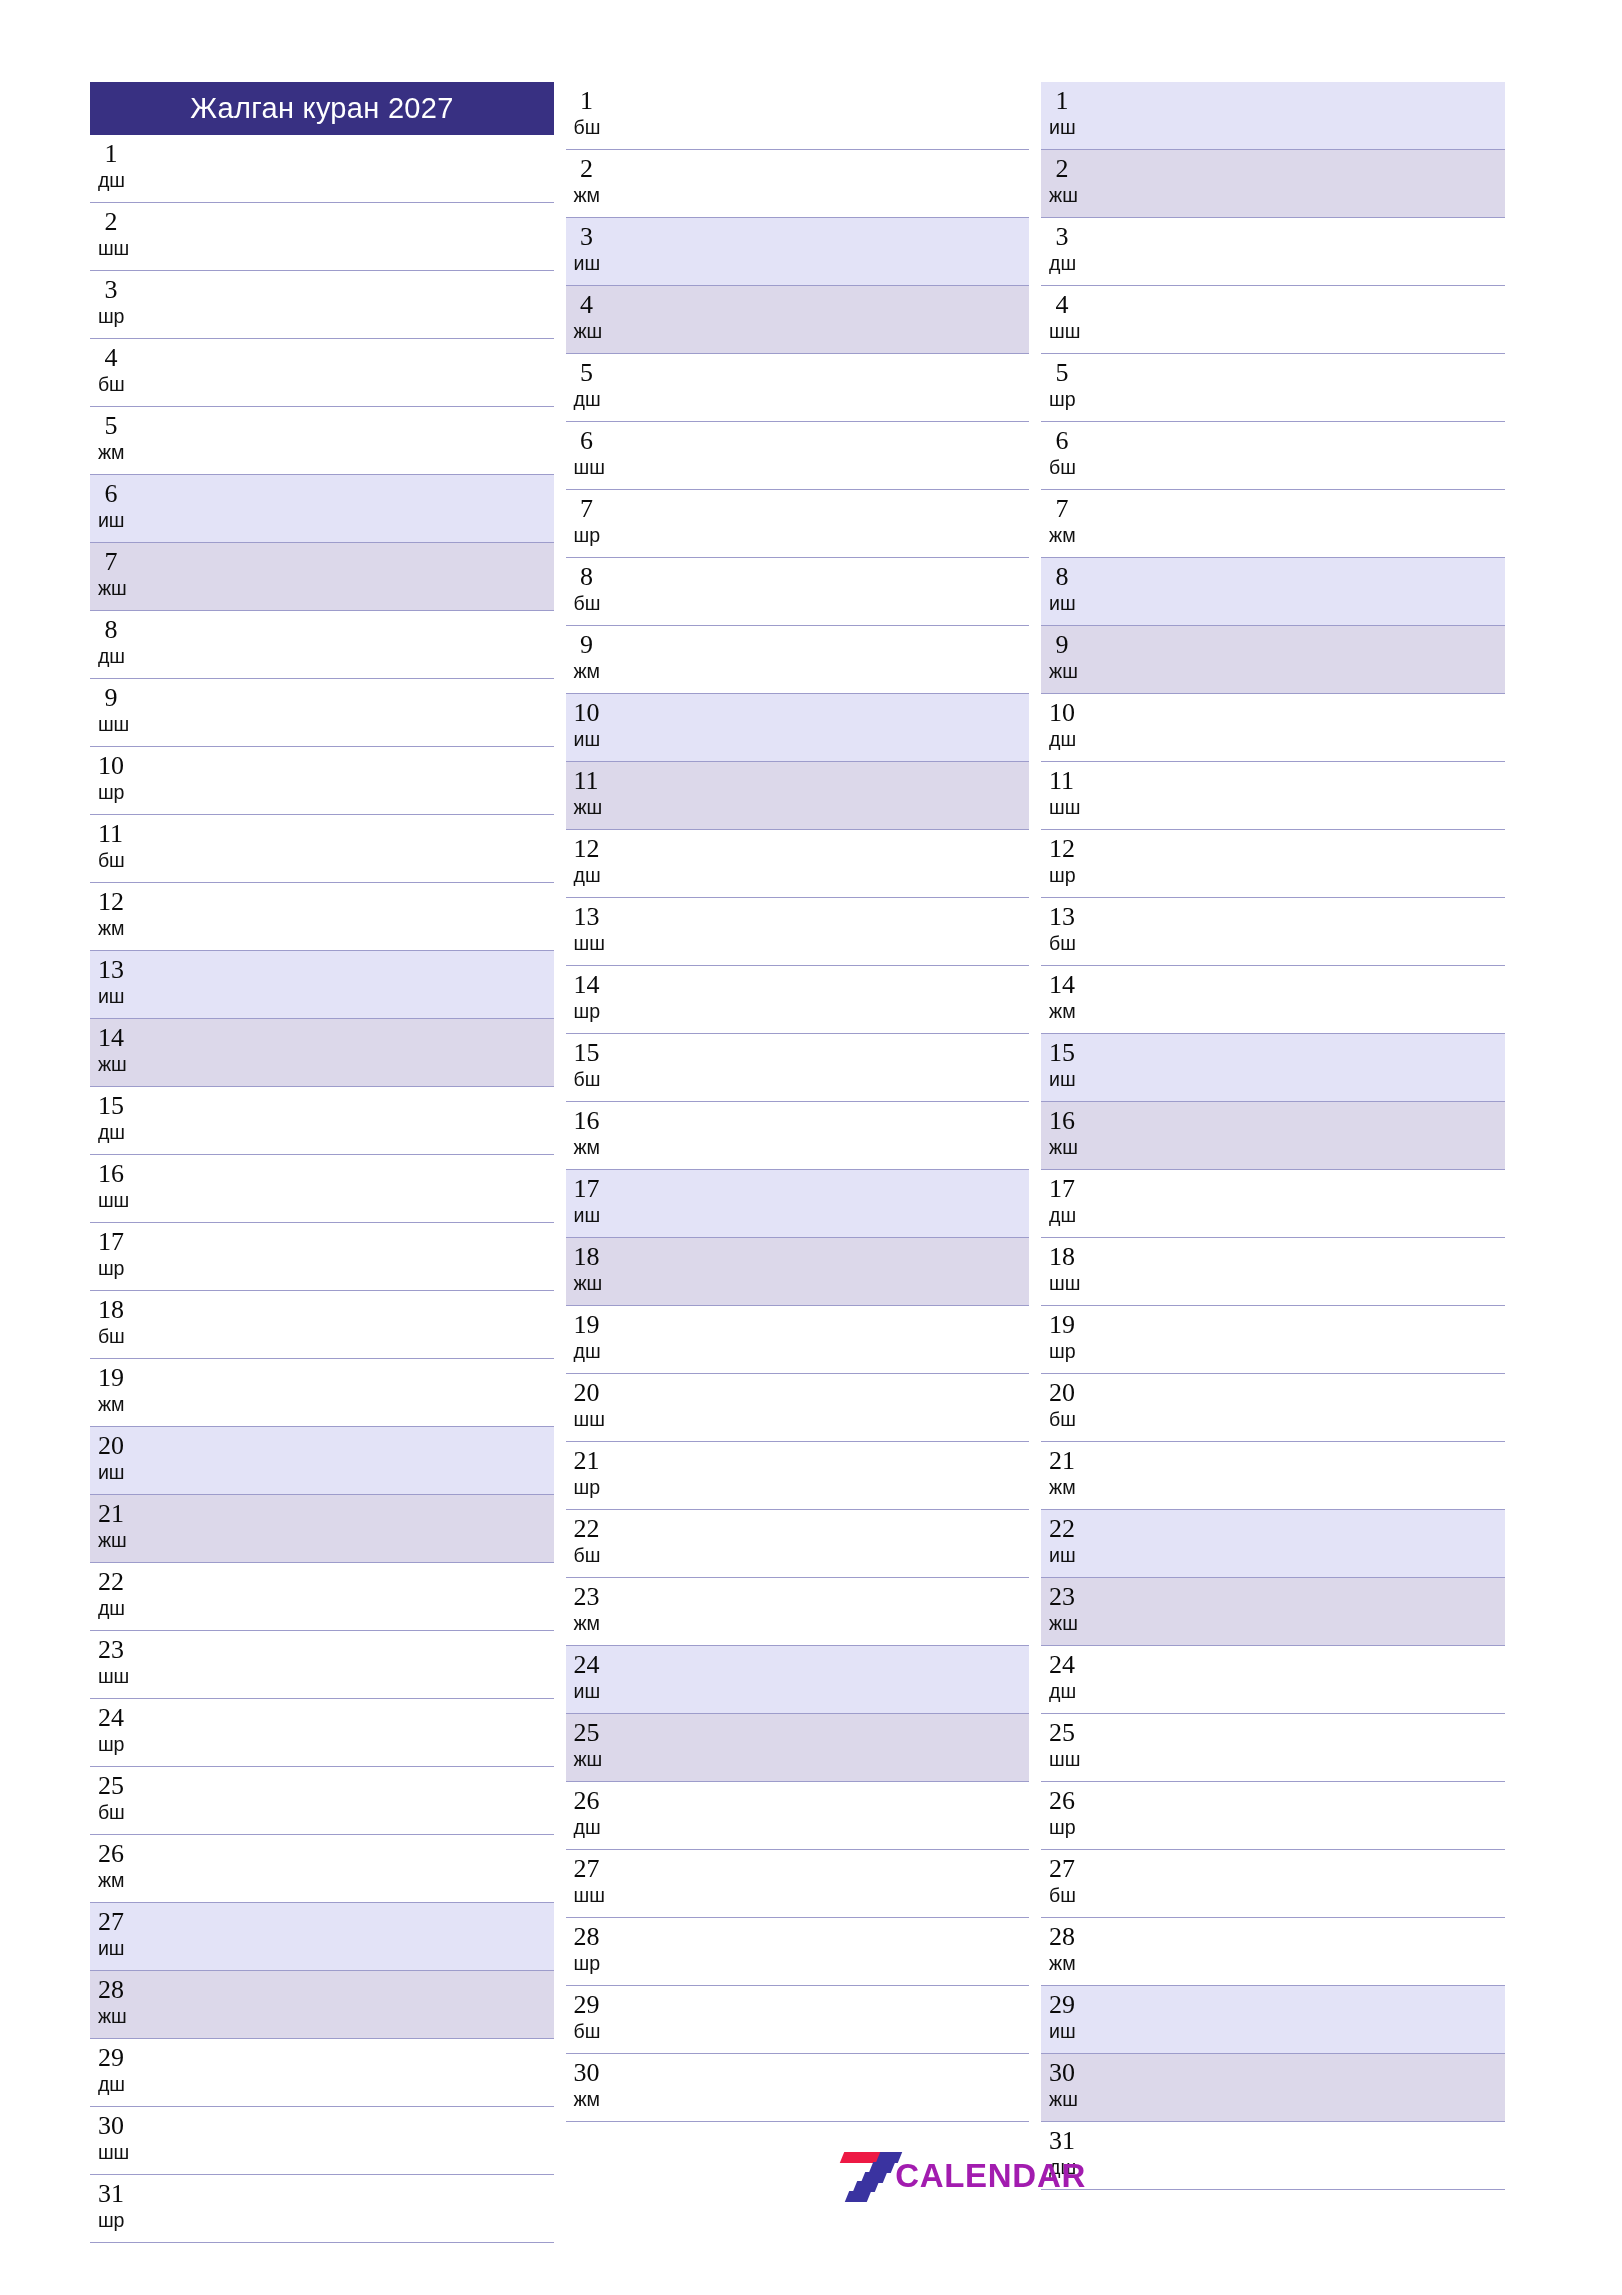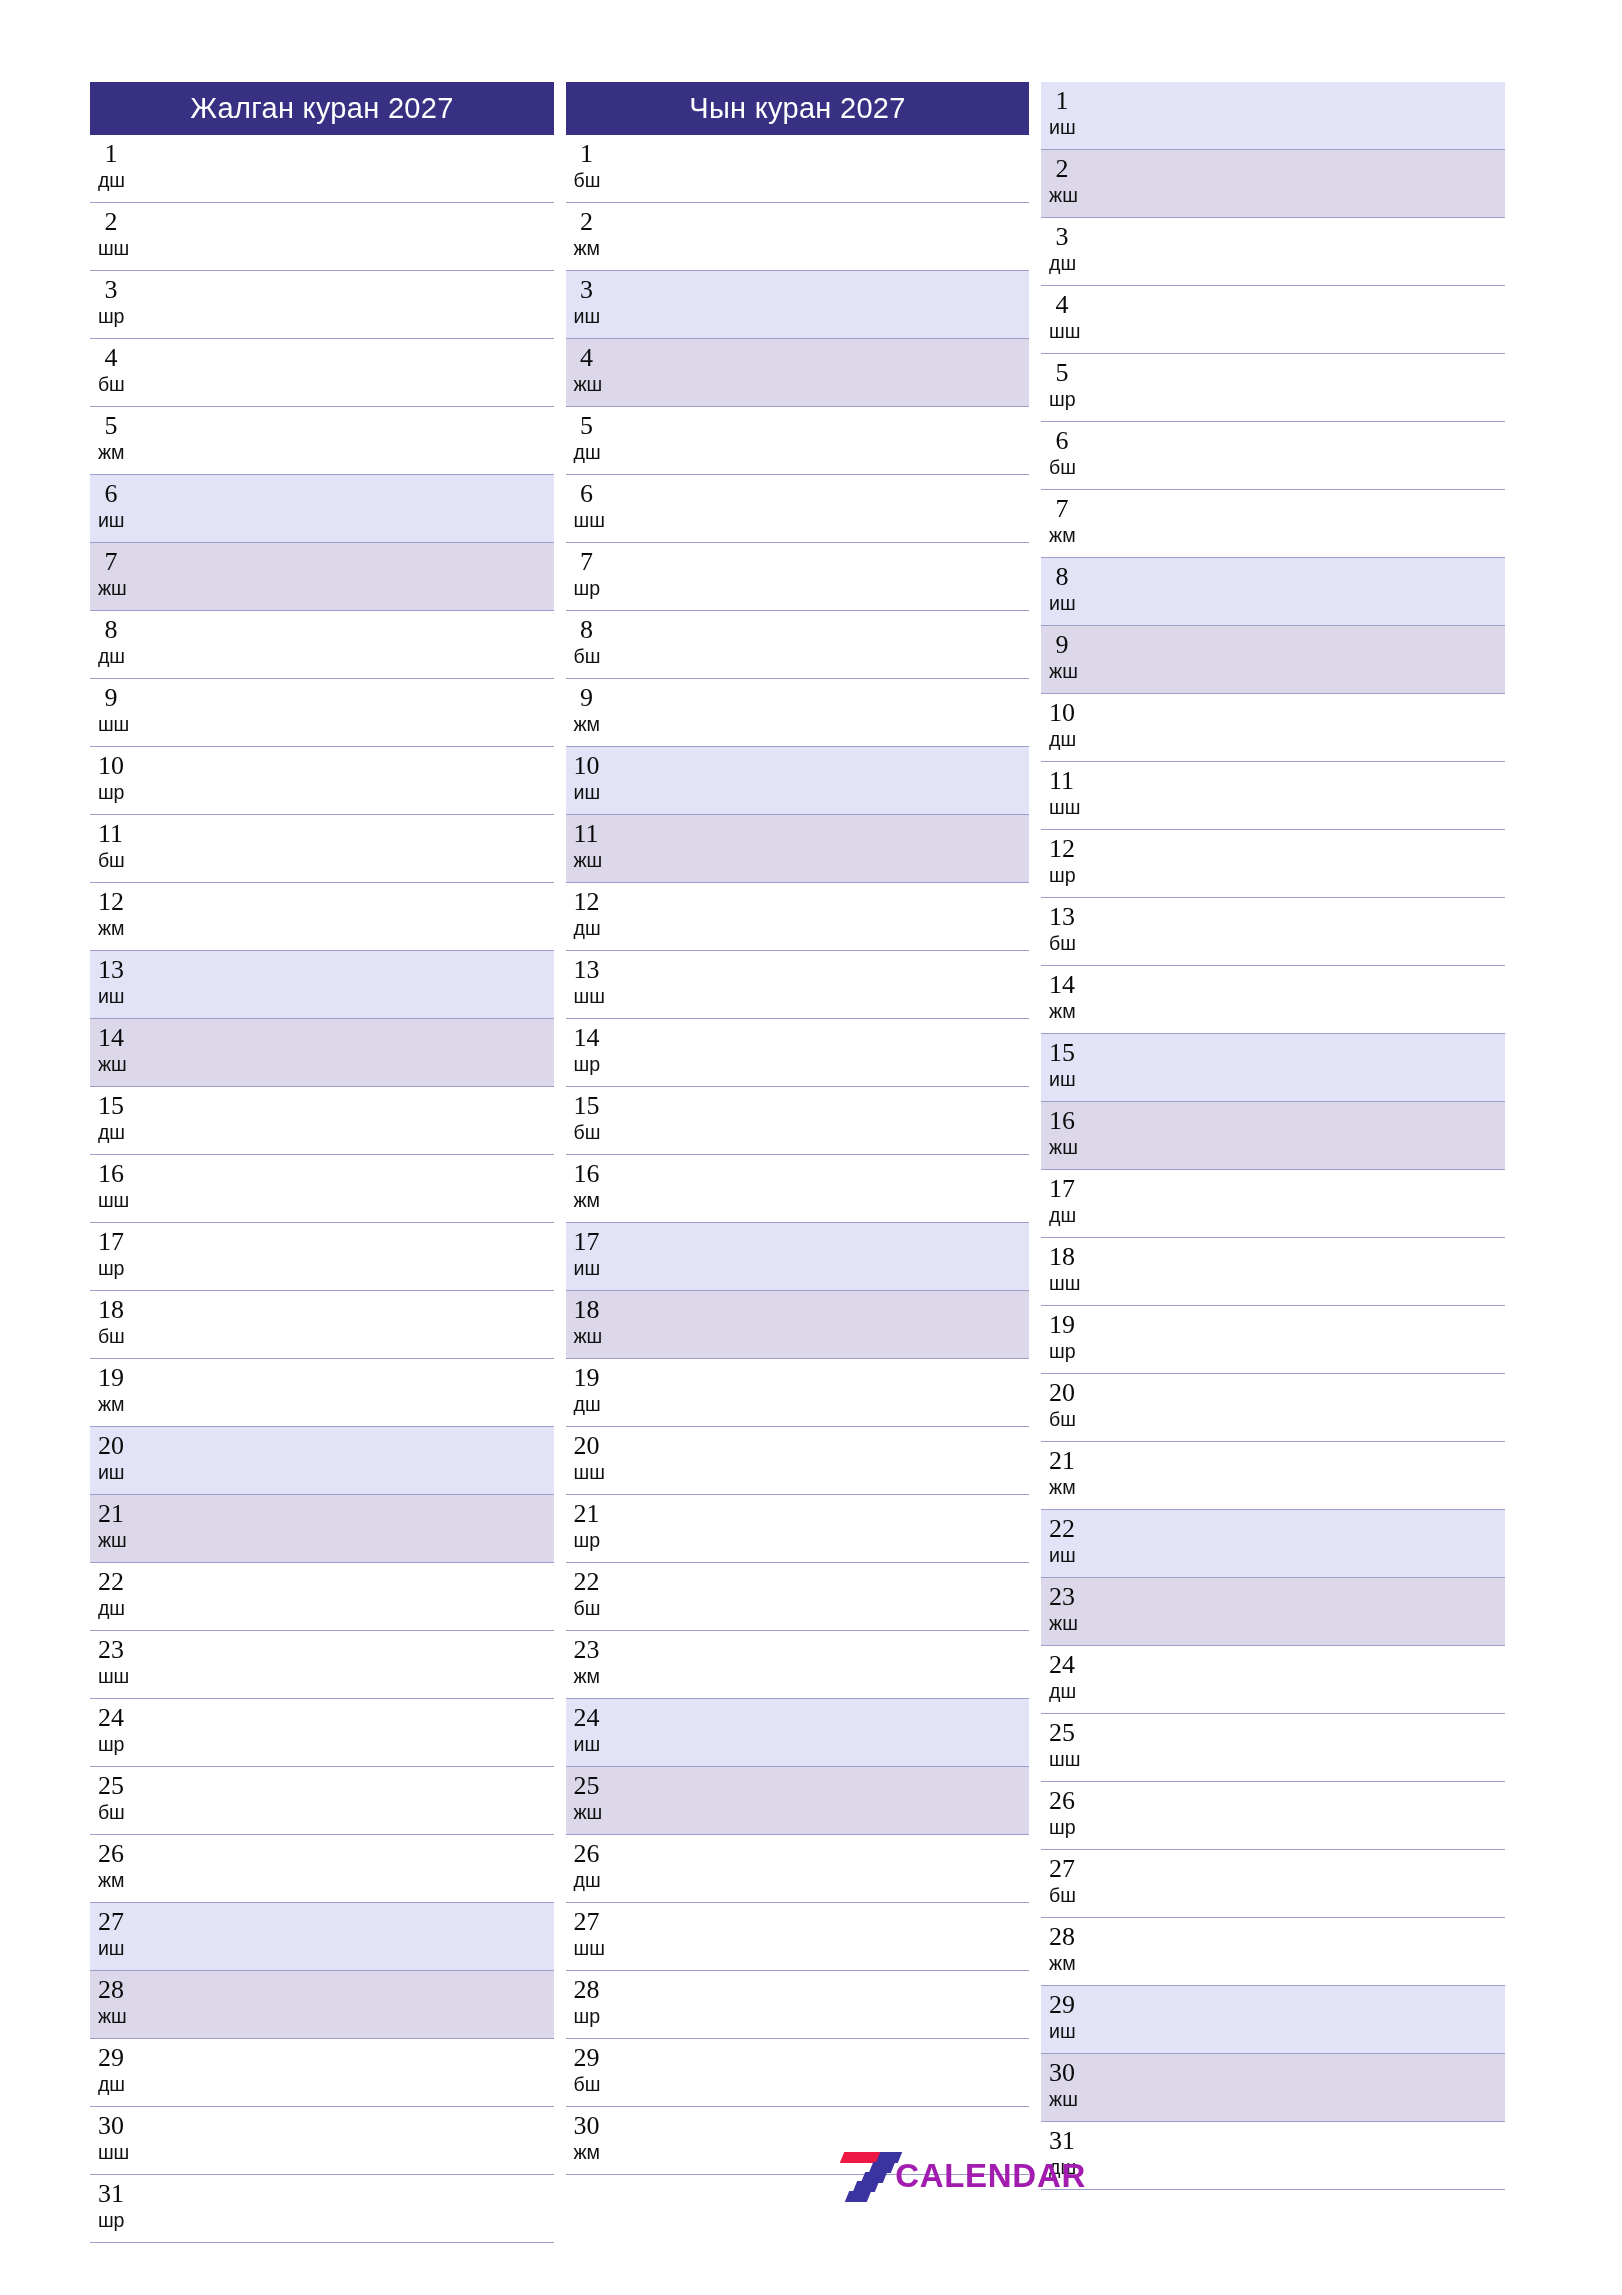--- a/index.html
+++ b/index.html
@@ -263,21 +263,20 @@
             <span class="day-abbr">шш</span>
           </div>
           <div class="day-row">
             <span class="day-num wide">31</span>
             <span class="day-abbr">шр</span>
           </div>
         </div>
     </div>
 
     <div class="month-col">
-      <div class="month-header">Чын куран 2027</div>
       <div class="day-list">
           <div class="day-row">
             <span class="day-num">1</span>
             <span class="day-abbr">бш</span>
           </div>
           <div class="day-row">
             <span class="day-num">2</span>
             <span class="day-abbr">жм</span>
           </div>
           <div class="day-row sat">

